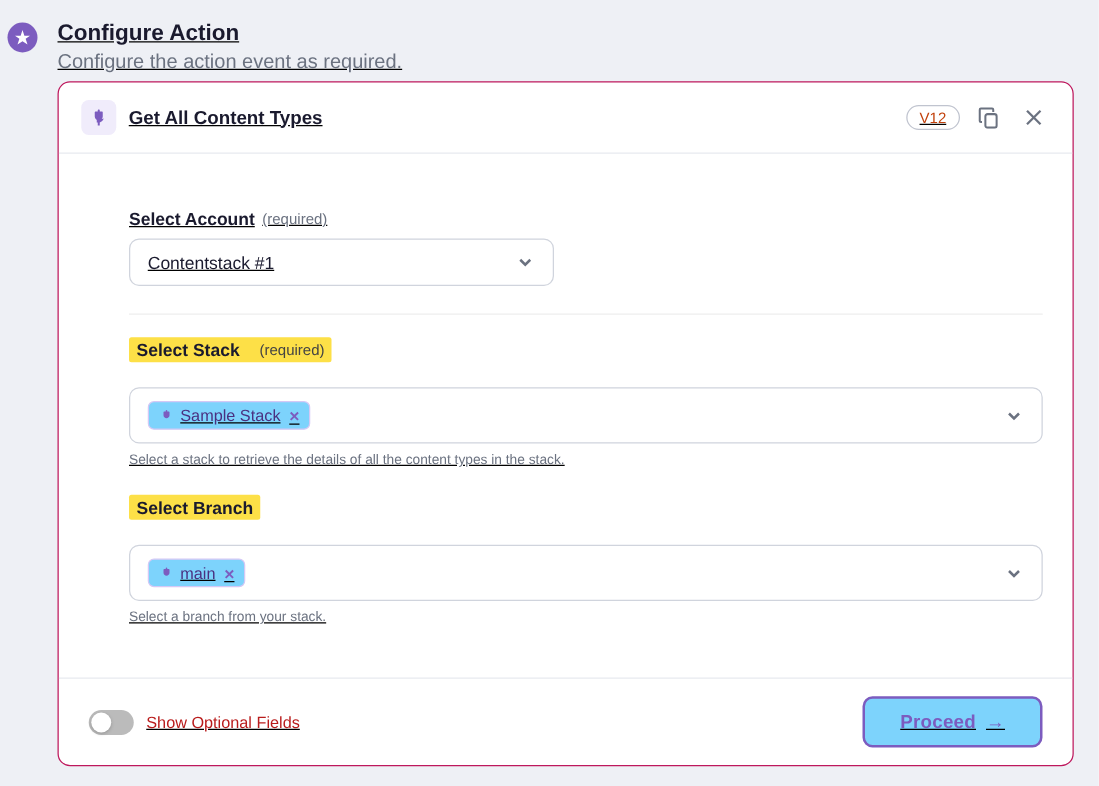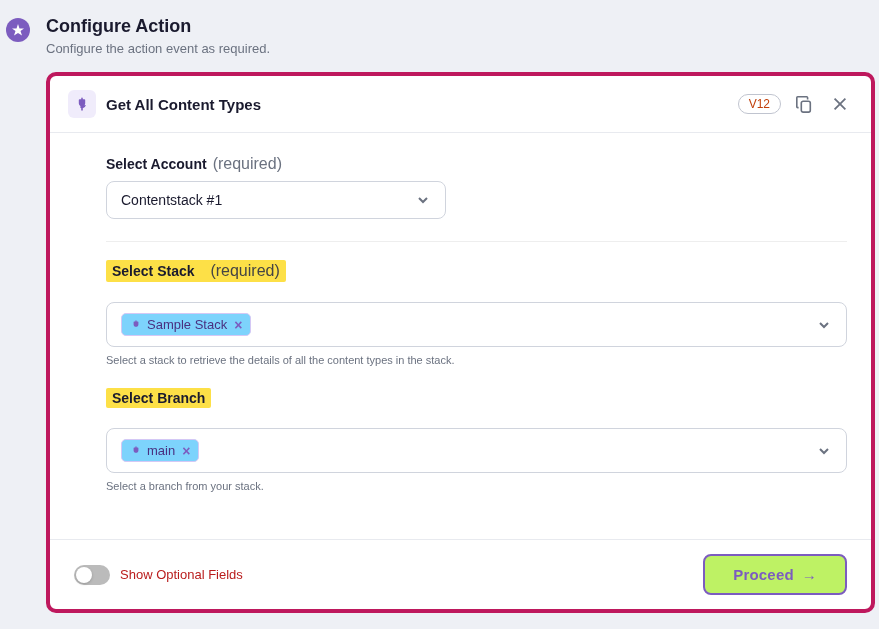--- a/index.html
+++ b/index.html
@@ -35,47 +35,49 @@
       justify-content: center;
     }
 
     .sidebar-step-icon svg {
       width: 14px;
       height: 14px;
     }
 
     .main-content {
       flex: 1;
-      padding: 16px 4px 16px 10px;
+      padding: 16px 20px 16px 10px;
       height: 629px;
       display: flex;
       flex-direction: column;
+      text-decoration: underline;
     }
 
     .page-title {
       font-size: 18px;
       font-weight: 600;
       color: #1a1a2e;
       margin-bottom: 4px;
     }
 
     .page-subtitle {
-      font-size: 13px;
+      font-size: 16px;
       color: #6b7280;
-      margin-bottom: 16px;
+      margin-bottom: 6px;
     }
 
     .card {
       background: #ffffff;
-      border: 4px solid #be185d;
+      border: 1px solid #be185d;
       border-radius: 10px;
       flex: 1;
       display: flex;
       flex-direction: column;
       overflow: hidden;
+      gap: 22px;
     }
 
     .card-header {
       display: flex;
       align-items: center;
       padding: 14px 18px;
       border-bottom: 1px solid #e8eaef;
       gap: 10px;
     }
 
@@ -140,21 +142,21 @@
       font-size: 14px;
       font-weight: 600;
       color: #1a1a2e;
       margin-bottom: 8px;
       display: flex;
       align-items: center;
       gap: 6px;
     }
 
     .field-label .required-text {
-      font-size: 16px;
+      font-size: 12px;
       font-weight: 400;
       color: #6b7280;
     }
 
     .field-label.highlighted {
       display: inline-flex;
       background: #fde047;
       padding: 2px 6px;
       border-radius: 2px;
       margin-bottom: 10px;
@@ -251,21 +253,21 @@
       height: 16px;
       background: white;
       border-radius: 50%;
       top: 2px;
       left: 2px;
       transition: left 0.2s;
       box-shadow: 0 1px 3px rgba(0,0,0,0.2);
     }
 
     .proceed-btn {
-      background: #bef264;
+      background: #7dd3fc;
       border: 2px solid #7c5cbf;
       color: #7c5cbf;
       border-radius: 8px;
       padding: 10px 28px;
       font-size: 15px;
       font-weight: 600;
       cursor: pointer;
       display: flex;
       align-items: center;
       gap: 8px;

